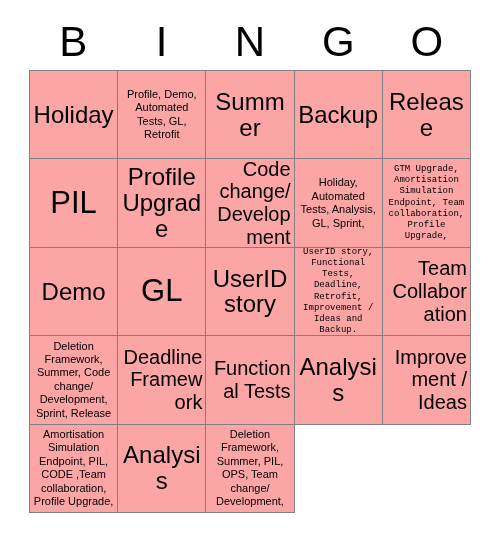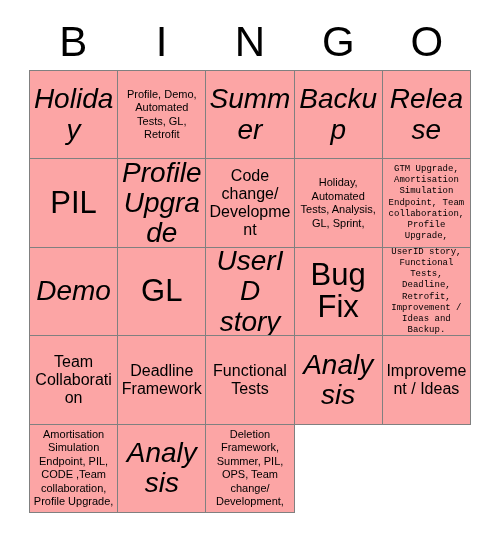--- a/index.html
+++ b/index.html
@@ -79,22 +79,22 @@
     width: 100%;
     text-align: center;
     line-height: 1.12;
     word-wrap: break-word;
     overflow-wrap: break-word;
     hyphens: none;
   }
 
   
   .fs-xxl .cell-text { font-size: 31px; line-height: 1.06; }
-  .fs-xl  .cell-text { font-size: 28px; line-height: 1.08; font-style: italic; }
-  .fs-md  .cell-text { font-size: 16px; line-height: 1.14; }
+  .fs-xl  .cell-text { font-size: 24px; line-height: 1.08; }
+  .fs-md  .cell-text { font-size: 20px; line-height: 1.14; text-align: right; }
   .fs-sm  .cell-text { font-size: 11px; line-height: 1.22; }
   .fs-xs  .cell-text { font-size: 9px;  line-height: 1.24; font-family: Liberation Mono, monospace; }
 </style>
 </head>
 <body>
 
 <div id="card">
 
   <div id="bingo-header">
     <div class="header-letter">B</div>
@@ -139,29 +139,29 @@
 
     <div class="cell fs-xl">
         <span class="cell-text">Demo</span>
       </div>
     <div class="cell fs-xxl">
         <span class="cell-text">GL</span>
       </div>
     <div class="cell fs-xl">
         <span class="cell-text">UserID story</span>
       </div>
-    <div class="cell fs-xxl">
-        <span class="cell-text">Bug Fix</span>
-      </div>
     <div class="cell fs-xs">
         <span class="cell-text">UserID story, Functional Tests, Deadline, Retrofit, Improvement / Ideas and Backup.</span>
       </div>
 
     <div class="cell fs-md">
         <span class="cell-text">Team Collaboration</span>
+      </div>
+    <div class="cell fs-sm">
+        <span class="cell-text">Deletion Framework, Summer, Code change/ Development, Sprint, Release</span>
       </div>
     <div class="cell fs-md">
         <span class="cell-text">Deadline Framework</span>
       </div>
     <div class="cell fs-md">
         <span class="cell-text">Functional Tests</span>
       </div>
     <div class="cell fs-xl">
         <span class="cell-text">Analysis</span>
       </div>

